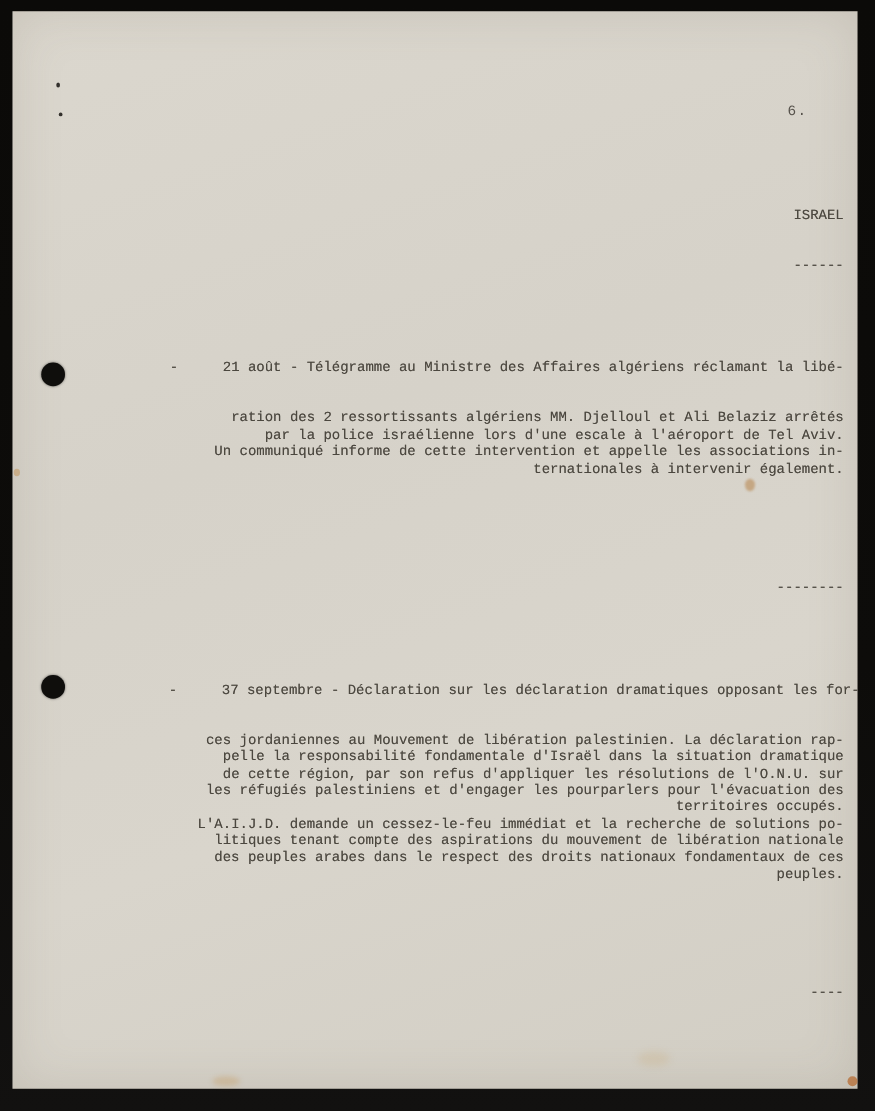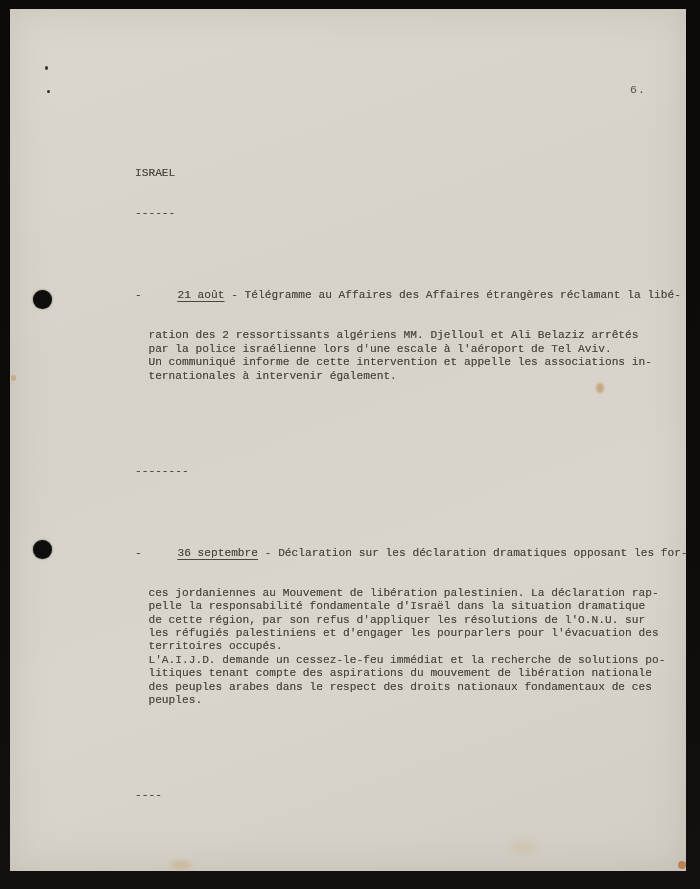--- a/index.html
+++ b/index.html
@@ -57,25 +57,24 @@
   .content {
     position: absolute;
     left: 125px;
     top: 131px;
     width: 540px;
     font-size: 11.2px;
     line-height: 13.4px;
     color: #4b473f;
     text-shadow: 0 0 0.5px rgba(70,64,56,0.55);
   }
-  .section { margin-bottom: 28px; }
+  .section { margin-bottom: 28px; text-align: right; }
   .section-head { margin-bottom: 15px; white-space: pre; }
   .entry { white-space: pre; }
   .entry-date {
-    text-decoration: underline;
     text-underline-offset: 2.5px;
     text-decoration-thickness: 1px;
     margin-left: 29px;
   }
   .entry-body { padding-left: 2ch; white-space: pre; }
 </style>
 </head>
 <body>
 
 <div class="scan">
@@ -96,34 +95,34 @@
     <div class="page-number">6.</div>
 
     <div class="content">
 
       <div class="section">
         <div class="section-head">
           <div>ISRAEL</div>
           <div>------</div>
         </div>
         <div class="entry">
-          <div class="entry-first-line"><span>- </span><span class="entry-date">21 août</span><span> - Télégramme au Affaires des Affaires étrangères réclamant la libé-</span></div>
+          <div class="entry-first-line"><span>- </span><span class="entry-date">21 août</span><span> - Télégramme au Ministre des Affaires algériens réclamant la libé-</span></div>
           <div class="entry-body">ration des 2 ressortissants algériens MM. Djelloul et Ali Belaziz arrêtés
 par la police israélienne lors d'une escale à l'aéroport de Tel Aviv.
 Un communiqué informe de cette intervention et appelle les associations in-
 ternationales à intervenir également.</div>
         </div>
       </div>
 
       <div class="section">
         <div class="section-head">
           <div>--------</div>
         </div>
         <div class="entry">
-          <div class="entry-first-line"><span>- </span><span class="entry-date">36 septembre</span><span> - Déclaration sur les déclaration dramatiques opposant les for-</span></div>
+          <div class="entry-first-line"><span>- </span><span class="entry-date">37 septembre</span><span> - Déclaration sur les déclaration dramatiques opposant les for-</span></div>
           <div class="entry-body">ces jordaniennes au Mouvement de libération palestinien. La déclaration rap-
 pelle la responsabilité fondamentale d'Israël dans la situation dramatique
 de cette région, par son refus d'appliquer les résolutions de l'O.N.U. sur
 les réfugiés palestiniens et d'engager les pourparlers pour l'évacuation des
 territoires occupés.
 L'A.I.J.D. demande un cessez-le-feu immédiat et la recherche de solutions po-
 litiques tenant compte des aspirations du mouvement de libération nationale
 des peuples arabes dans le respect des droits nationaux fondamentaux de ces
 peuples.</div>
         </div>

